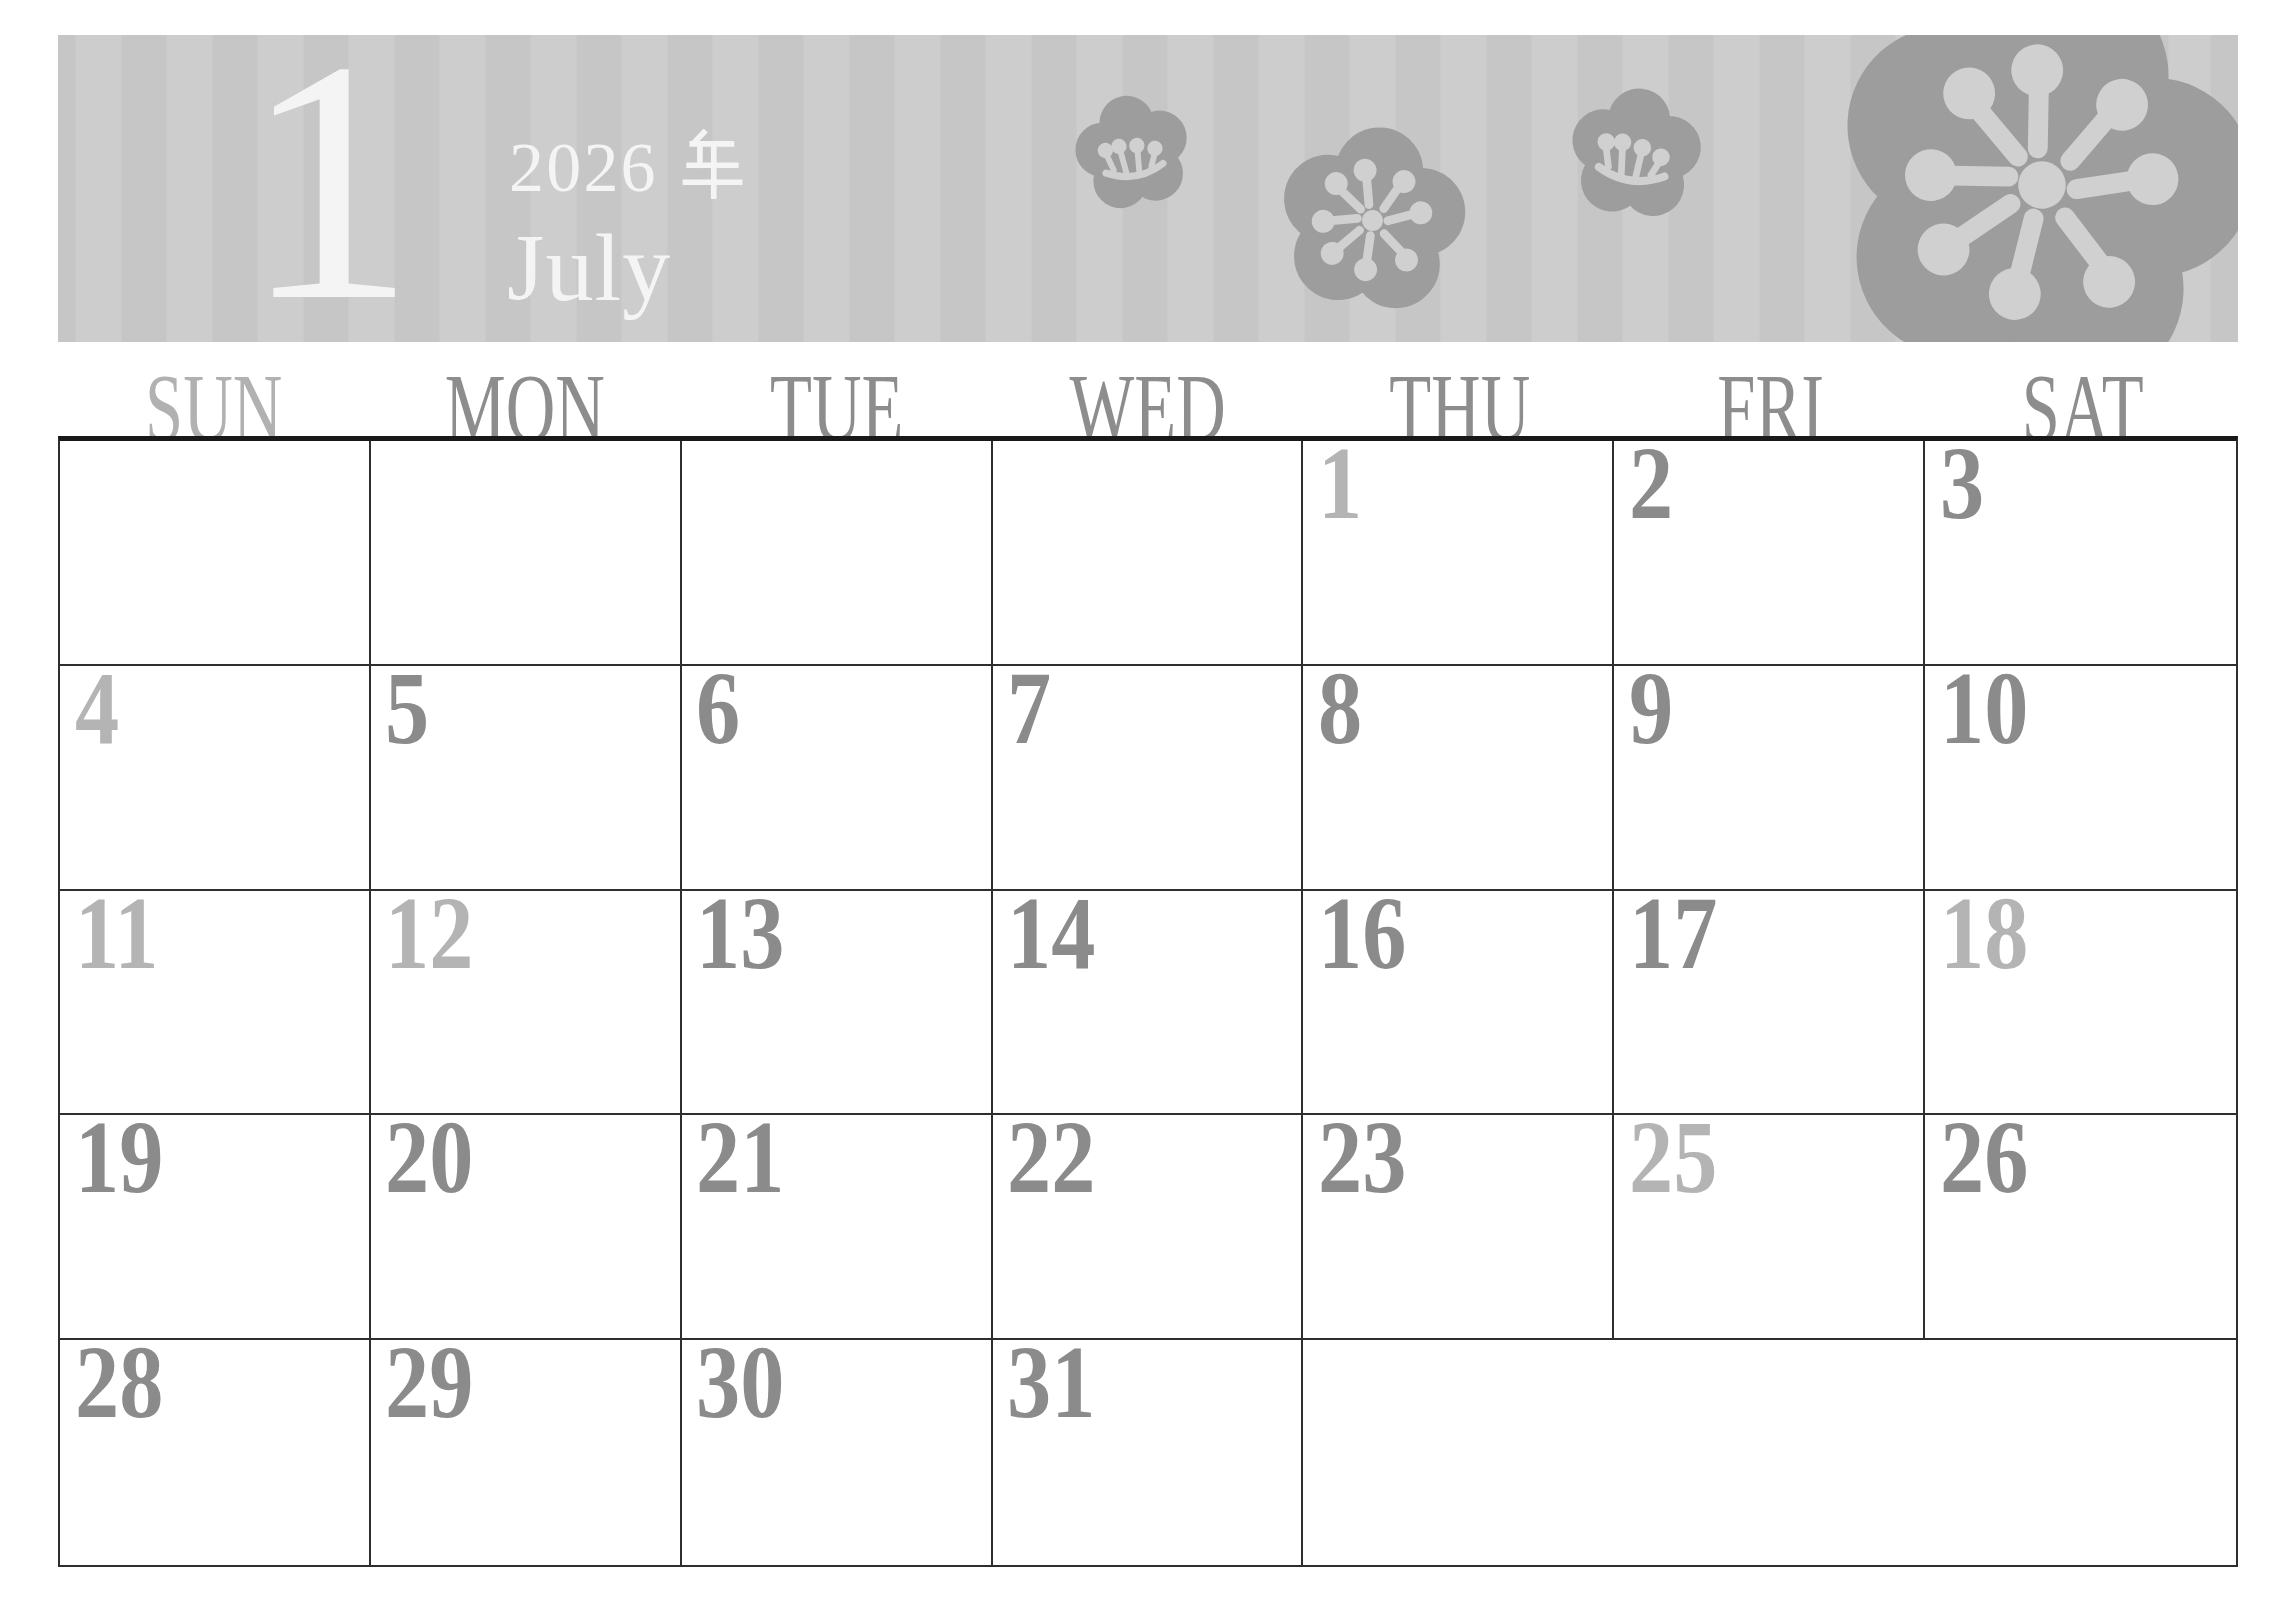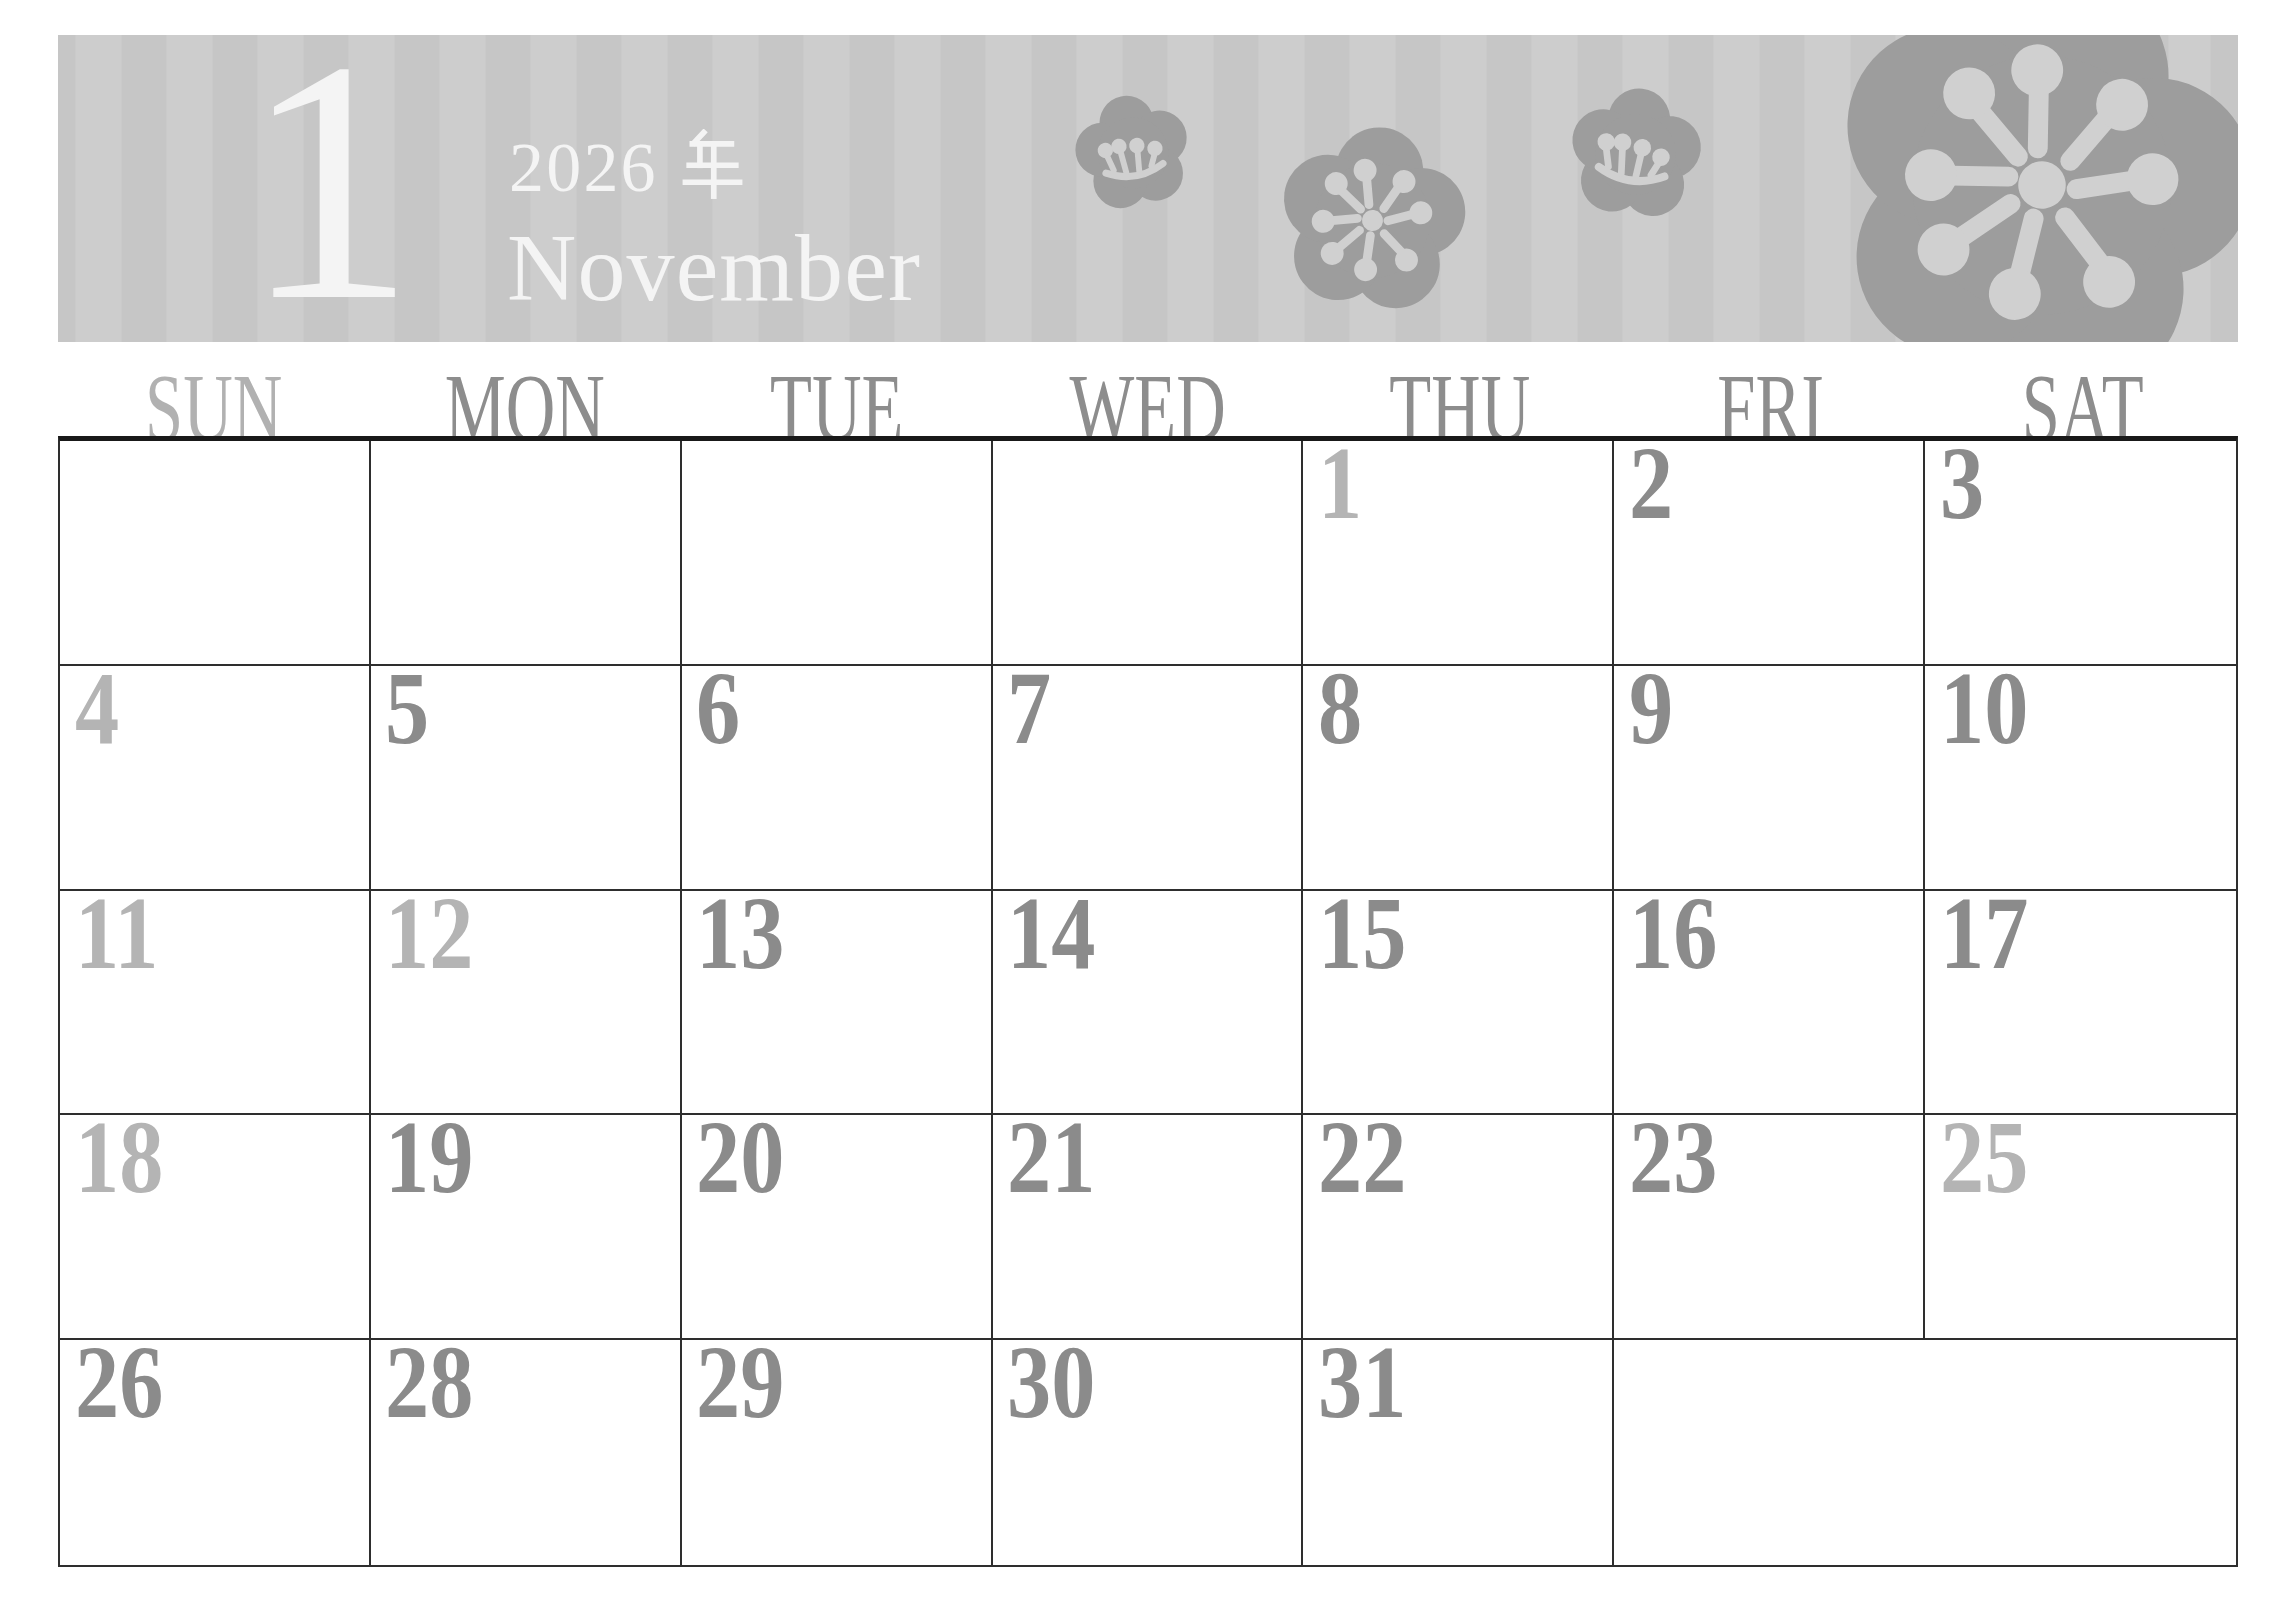--- a/index.html
+++ b/index.html
@@ -152,21 +152,21 @@
             <path d="M18,23 H80"></path>
             <path d="M30,23 V57"></path>
             <path d="M13,57 H87"></path>
             <path d="M52,25 V106"></path>
             <path d="M7,84 H93"></path>
           </g>
         </svg>
       </span>
     </div>
 
-    <div class="month-line">November</div>
+    <div class="month-line">July</div>
 
     <svg class="flower" style="left:1016px;top:59px;transform:rotate(-12deg)" width="118" height="118" viewBox="0 0 210 210">
       <use href="#blossom-crown" width="210" height="210"></use>
     </svg>
     <svg class="flower" style="left:1219px;top:90px;transform:rotate(8deg)" width="191" height="191" viewBox="0 0 340 340">
       <use href="#blossom-ast" width="340" height="340"></use>
     </svg>
     <svg class="flower" style="left:1510px;top:52px;transform:rotate(6deg)" width="135" height="135" viewBox="0 0 240 240">
       <use href="#blossom-crown" width="240" height="240"></use>
     </svg>
@@ -197,21 +197,20 @@
       <div class="cell"><span class="num">5</span></div>
       <div class="cell"><span class="num">6</span></div>
       <div class="cell"><span class="num">7</span></div>
       <div class="cell"><span class="num">8</span></div>
       <div class="cell"><span class="num">9</span></div>
       <div class="cell"><span class="num">10</span></div>
       <div class="cell"><span class="num tone-light">11</span></div>
       <div class="cell"><span class="num tone-light">12</span></div>
       <div class="cell"><span class="num">13</span></div>
       <div class="cell"><span class="num">14</span></div>
-      <div class="cell"><span class="num">15</span></div>
       <div class="cell"><span class="num">16</span></div>
       <div class="cell"><span class="num">17</span></div>
       <div class="cell"><span class="num tone-light">18</span></div>
       <div class="cell"><span class="num">19</span></div>
       <div class="cell"><span class="num">20</span></div>
       <div class="cell"><span class="num">21</span></div>
       <div class="cell"><span class="num">22</span></div>
       <div class="cell"><span class="num">23</span></div>
       <div class="cell"><span class="num tone-light">25</span></div>
       <div class="cell"><span class="num">26</span></div>

